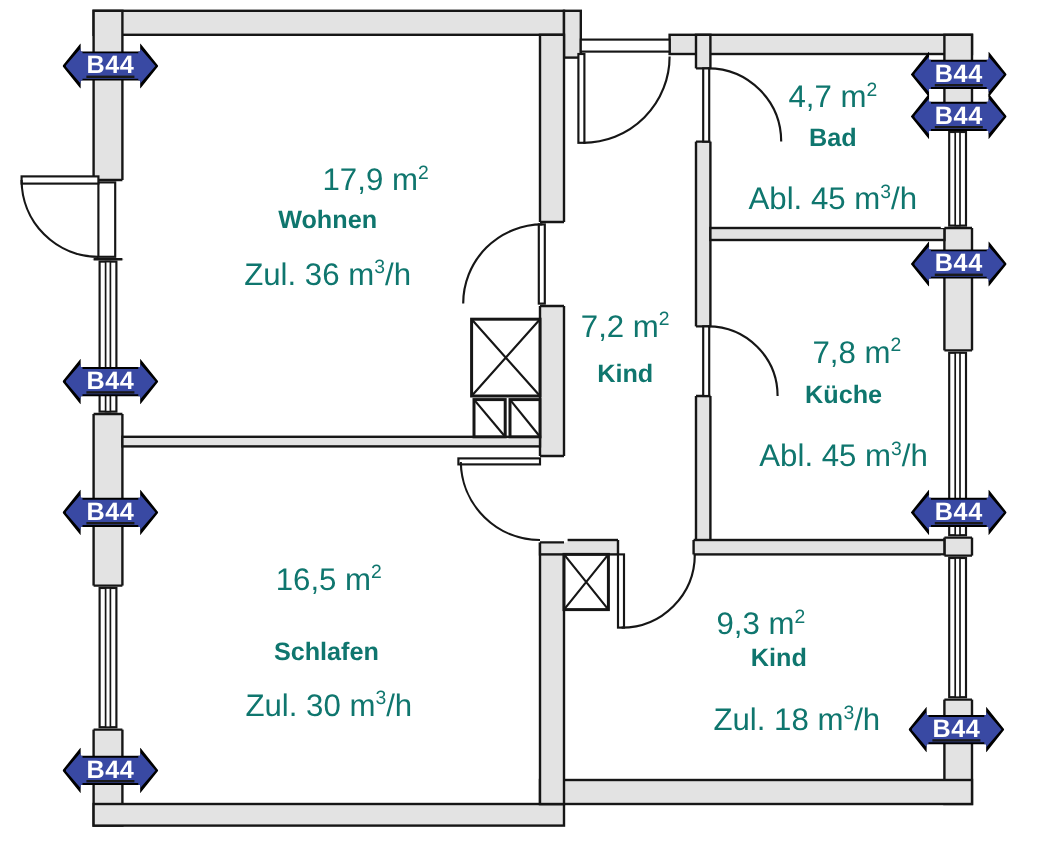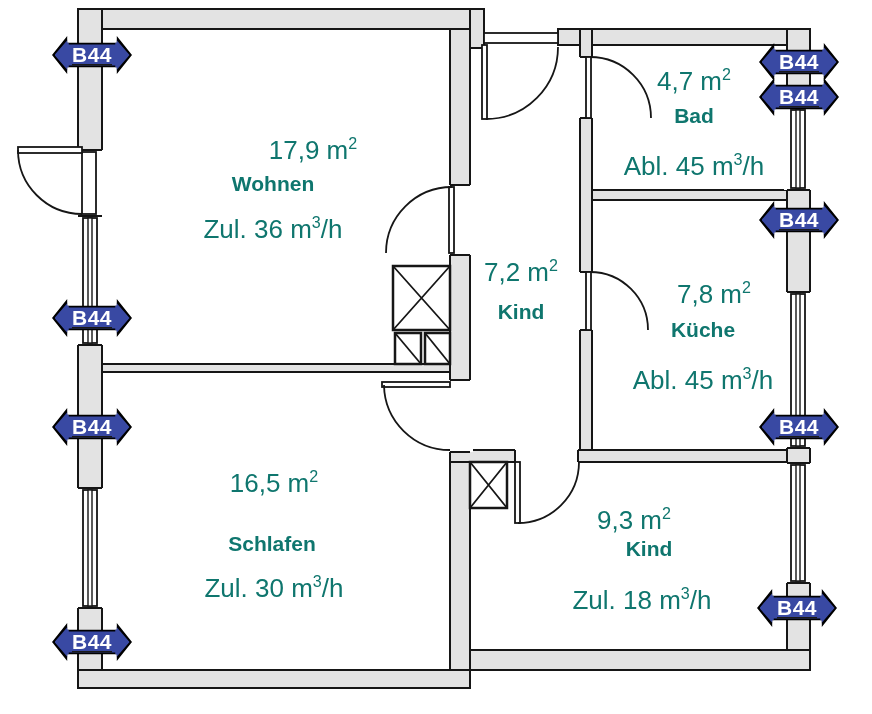--- a/index.html
+++ b/index.html
@@ -151,21 +151,21 @@
       <div class="rlabel area" style="left: 521px; top: 272px;">7,2 m<sup>2</sup></div>
       <div class="rlabel name" style="left: 521px; top: 312px;">Kind</div>
       <div class="rlabel area" style="left: 703px; top: 294px; margin-left: 11px;">7,8 m<sup>2</sup></div>
       <div class="rlabel name" style="left: 703px; top: 330px;">Küche</div>
       <div class="rlabel flow" style="left: 703px; top: 380px;">Abl. 45 m<sup>3</sup>/h</div>
       <div class="rlabel area" style="left: 274px; top: 483px;">16,5 m<sup>2</sup></div>
       <div class="rlabel name" style="left: 272px; top: 518px; margin-top: 26px;">Schlafen</div>
       <div class="rlabel flow" style="left: 274px; top: 588px;">Zul. 30 m<sup>3</sup>/h</div>
       <div class="rlabel area" style="left: 634px; top: 520px;">9,3 m<sup>2</sup></div>
       <div class="rlabel name" style="left: 634px; top: 549px; margin-left: 15px;">Kind</div>
-      <div class="rlabel flow" style="left: 642px; top: 600px;">Zul. 18 m<sup>3</sup>/h</div>
+      <div class="rlabel flow" style="left: 664px; top: 600px;">Zul. 18 m<sup>3</sup>/h</div>
     </div>
   <div id="badges">
       <div class="badge" style="left: 92px; top: 55px;">
         <div class="badge-inner" style="background: rgb(57, 73, 163);">
           <span class="badge-text">B44</span>
         </div>
       </div>
       <div class="badge" style="left: 92px; top: 318px;">
         <div class="badge-inner" style="background: rgb(57, 73, 163);">
           <span class="badge-text">B44</span>

